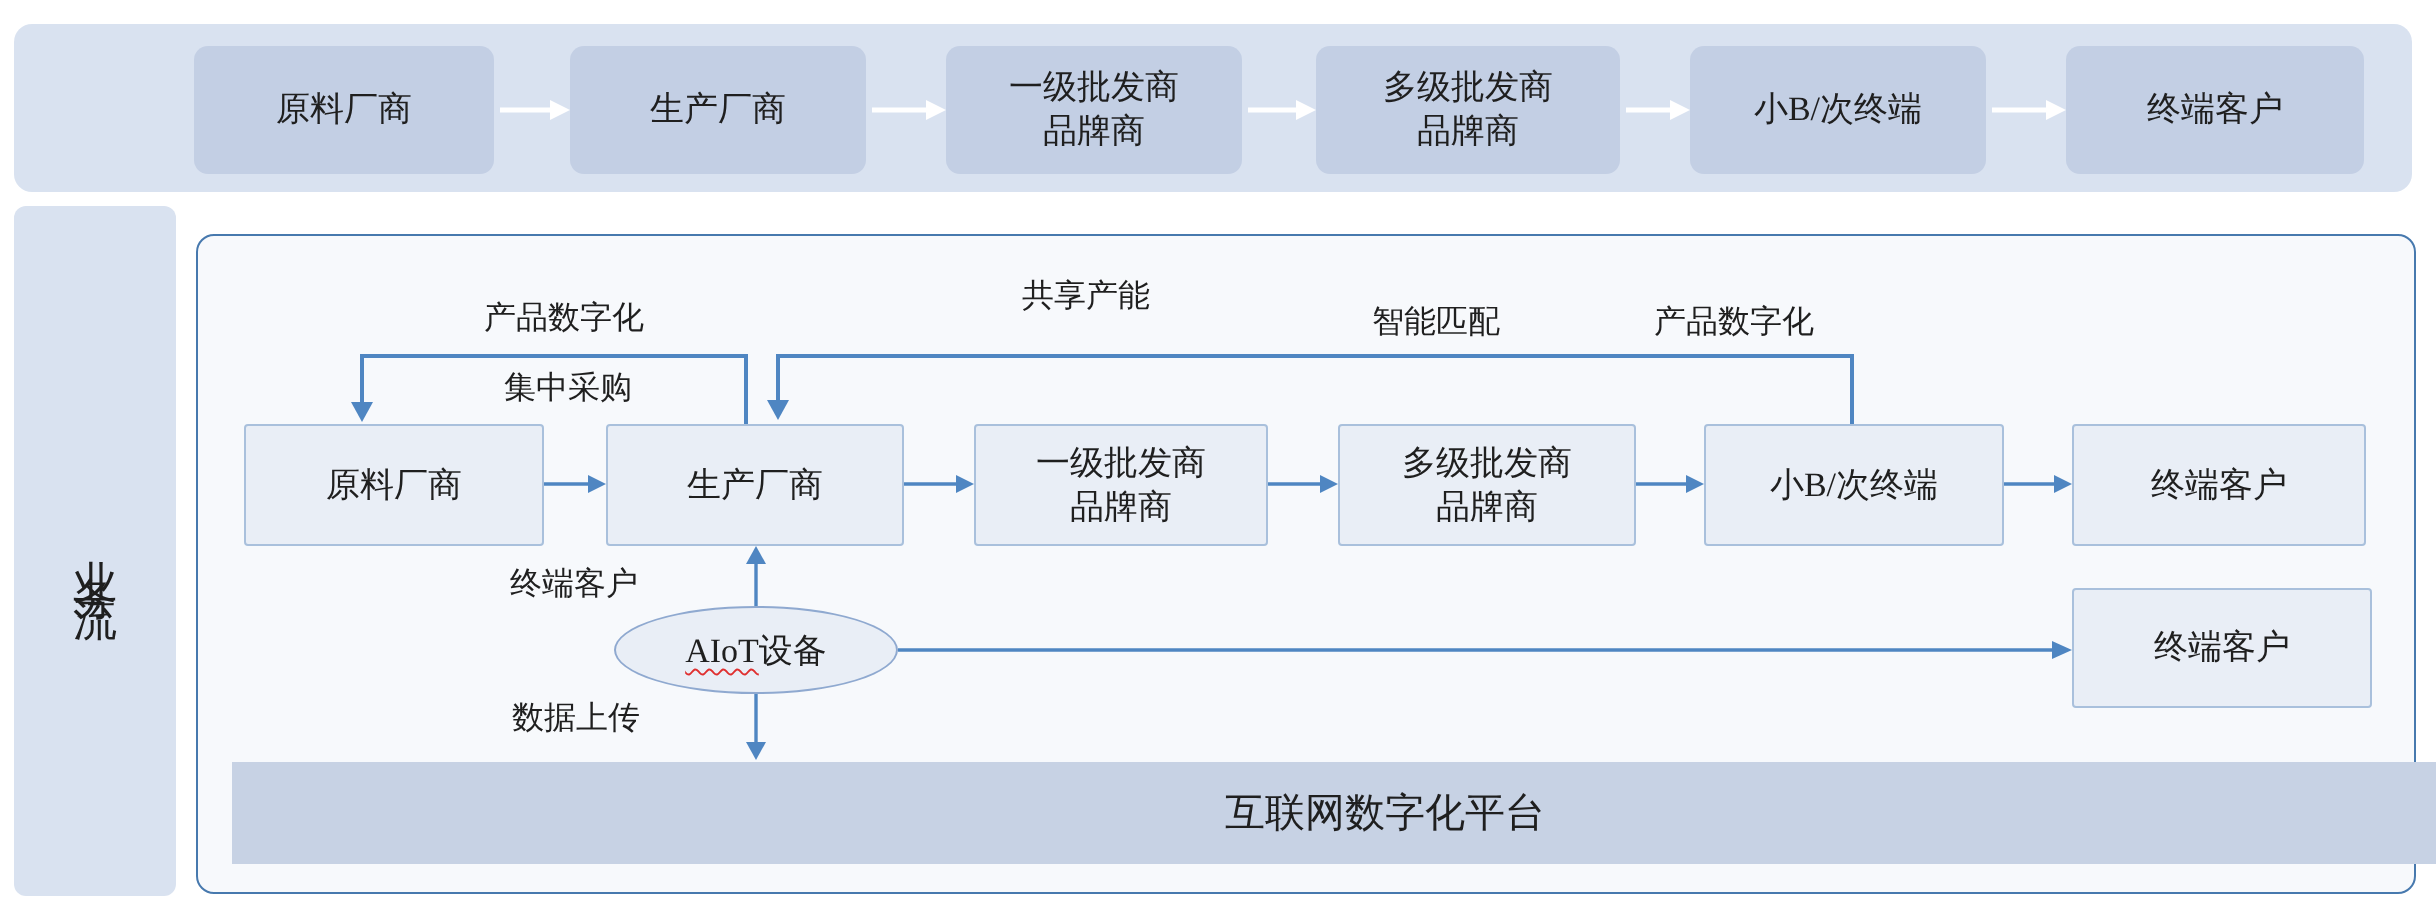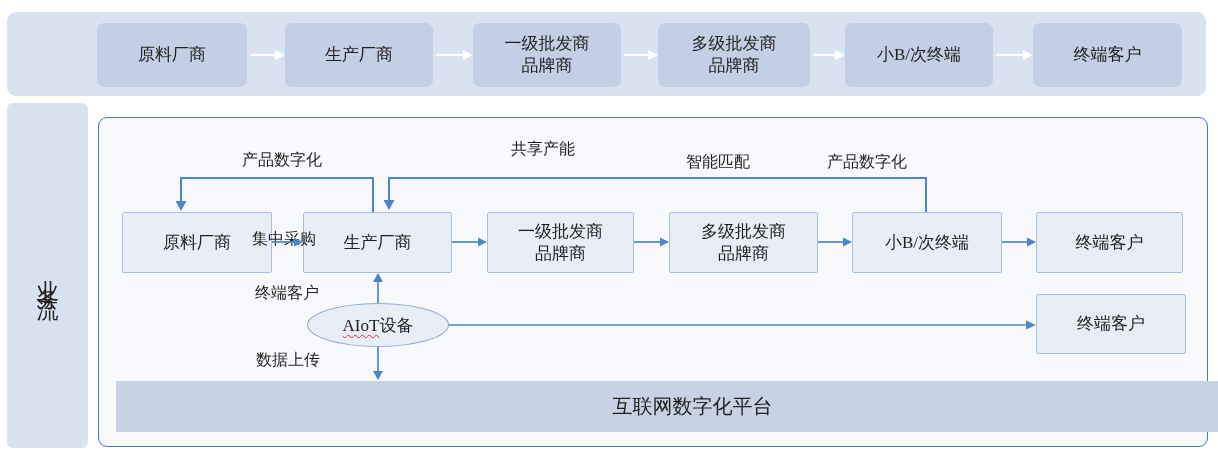--- a/index.html
+++ b/index.html
@@ -145,21 +145,21 @@
     <span>
       <span class="aiot-latin">AIoT</span><span>设备</span>
     </span>
   </div>
 
   <div class="abs platform" style="left:116px;top:381px;width:1153px;height:51px;">
     <span>互联网数字化平台</span>
   </div>
 
   <div class="abs annotation" style="left:282px;top:151px;">产品数字化</div>
-  <div class="abs annotation" style="left:284px;top:186px;margin-top:44px;">集中采购</div>
+  <div class="abs annotation" style="left:284px;top:186px;">集中采购</div>
   <div class="abs annotation" style="left:543px;top:140px;">共享产能</div>
   <div class="abs annotation" style="left:678px;top:153px;margin-left:40px;">智能匹配</div>
   <div class="abs annotation" style="left:836px;top:153px;margin-left:31px;">产品数字化</div>
   <div class="abs annotation" style="left:287px;top:284px;">终端客户</div>
   <div class="abs annotation" style="left:288px;top:351px;">数据上传</div>
 
   <svg class="overlay" width="1218" height="453" viewBox="0 0 1218 453">
 
     <g>
       <line class="arrow-white" x1="250" y1="55" x2="276" y2="55"></line>

